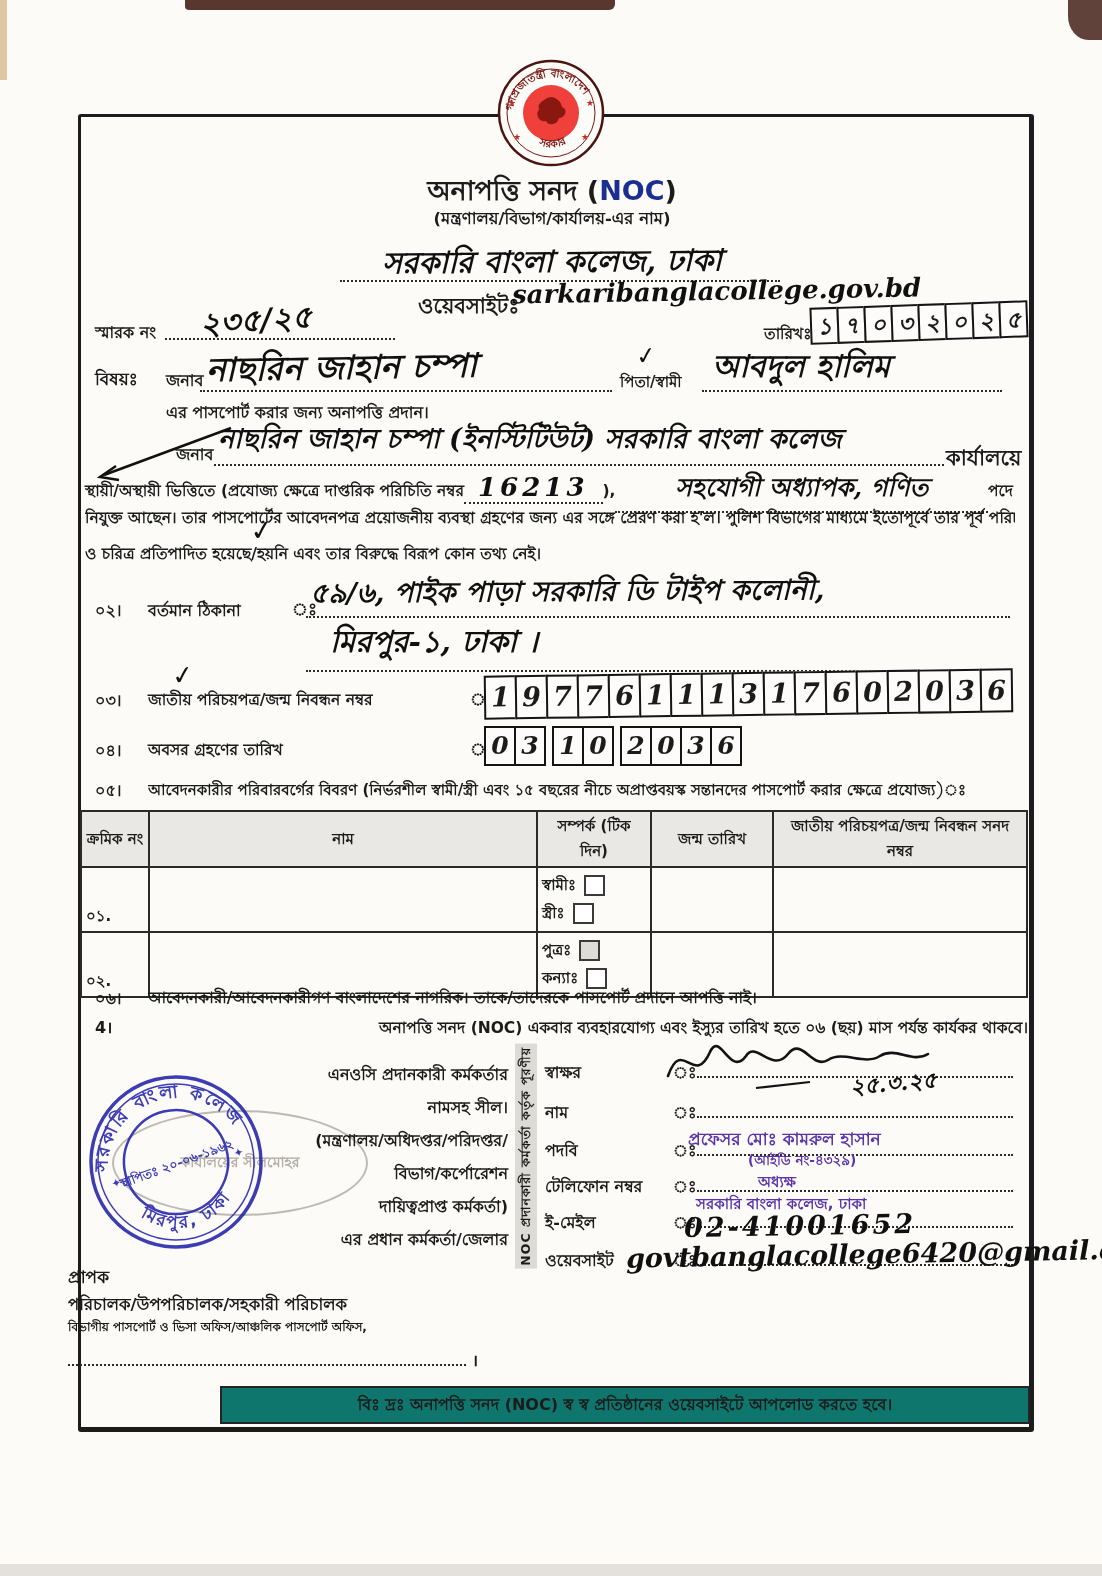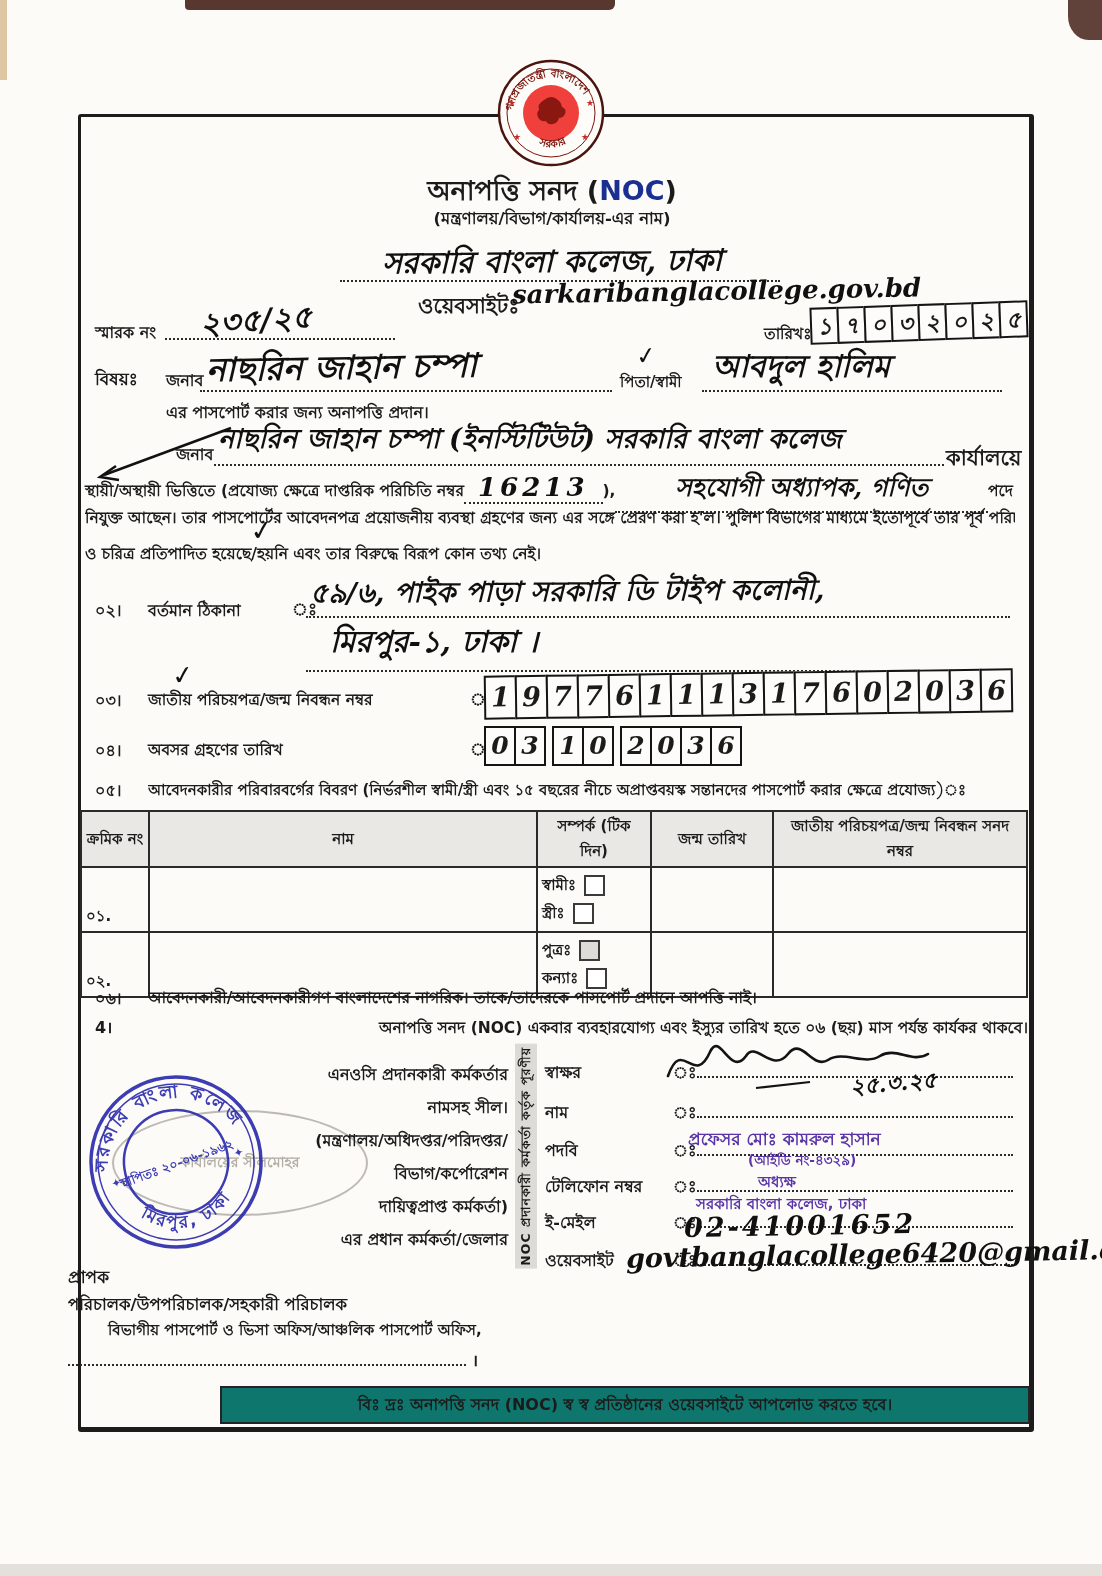--- a/index.html
+++ b/index.html
@@ -258,21 +258,21 @@
     <text font-size="18" font-weight="bold" fill="#2d2dae" letter-spacing="2"><textPath href="#stampTop" startOffset="6%">সরকারি বাংলা কলেজ</textPath></text>
     <path id="stampBot" d="M 32,116 A 62,62 0 0 0 148,116" fill="none"></path>
     <text font-size="17" font-weight="bold" fill="#2d2dae" letter-spacing="2"><textPath href="#stampBot" startOffset="14%">মিরপুর, ঢাকা</textPath></text>
     <text x="90" y="96" text-anchor="middle" font-size="12.5" font-weight="bold" fill="#2d2dae" transform="rotate(-6 90 90)">স্থাপিতঃ ২০-০৬-১৯৬২</text>
     <text x="22" y="100" font-size="12" fill="#2d2dae">✦</text>
     <text x="148" y="100" font-size="12" fill="#2d2dae">✦</text>
   </svg>
 
   <div class="abs bn" style="left:68px;top:1264px;font-size:17px;font-weight:800;">প্রাপক</div>
   <div class="abs bn" style="left:68px;top:1292px;font-size:16.5px;">পরিচালক/উপপরিচালক/সহকারী পরিচালক</div>
-  <div class="abs bn" style="left:68px;top:1318px;font-size:15px;margin-left:40px;">বিভাগীয় পাসপোর্ট ও ভিসা অফিস/আঞ্চলিক পাসপোর্ট অফিস,</div>
+  <div class="abs bn" style="left:68px;top:1318px;font-size:12px;">বিভাগীয় পাসপোর্ট ও ভিসা অফিস/আঞ্চলিক পাসপোর্ট অফিস,</div>
   <div class="row" style="left:68px;top:1348px;width:410px;">
     <span class="fill dotted" style="height:16px;"></span>
     <span class="bn" style="font-size:16px;padding-left:6px;">।</span>
   </div>
 
   <div class="footer-box">
     <span>বিঃ দ্রঃ অনাপত্তি সনদ (NOC) স্ব স্ব প্রতিষ্ঠানের ওয়েবসাইটে আপলোড করতে হবে।</span>
   </div>
 
 </div>

